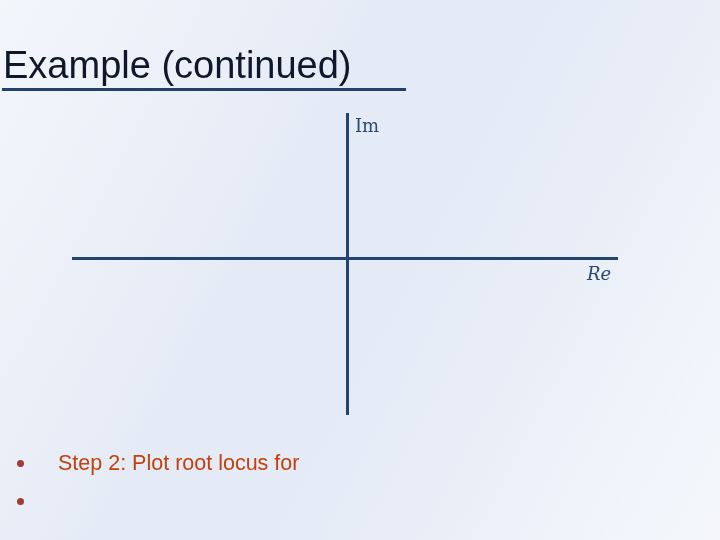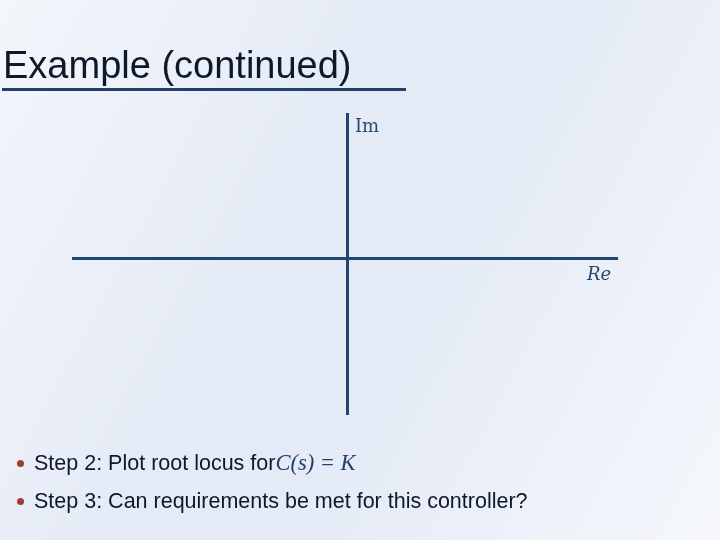--- a/index.html
+++ b/index.html
@@ -85,21 +85,22 @@
     flex: 0 0 auto;
     width: 7px;
     height: 7px;
     border-radius: 50%;
     background: #a23b34;
     margin-right: 10px;
     margin-top: 1px;
   }
   .bullet-text {
     font-size: 21.5px;
-    color: #0f172a;
+    color: #c2410c;
+    margin-left: 24px;
   }
   .math {
     font-family: "Liberation Serif", "DejaVu Serif", serif;
     font-style: italic;
     font-size: 22.5px;
     color: #21416b;
   }
 </style>
 </head>
 <body>
@@ -111,19 +112,17 @@
   <div class="axis-v"></div>
   <div class="axis-h"></div>
   <span class="axis-label im">Im</span>
   <span class="axis-label re">Re</span>
 </div>
 
 <ul class="bullets">
   <li class="bullet-row">
     <span class="bullet-dot"></span>
     <span class="bullet-text">Step 2: Plot root locus for </span>
-    <span class="math">C(s) = K</span>
   </li>
   <li class="bullet-row">
     <span class="bullet-dot"></span>
-    <span class="bullet-text">Step 3: Can requirements be met for this controller?</span>
   </li>
 </ul>
 
 </body></html>

